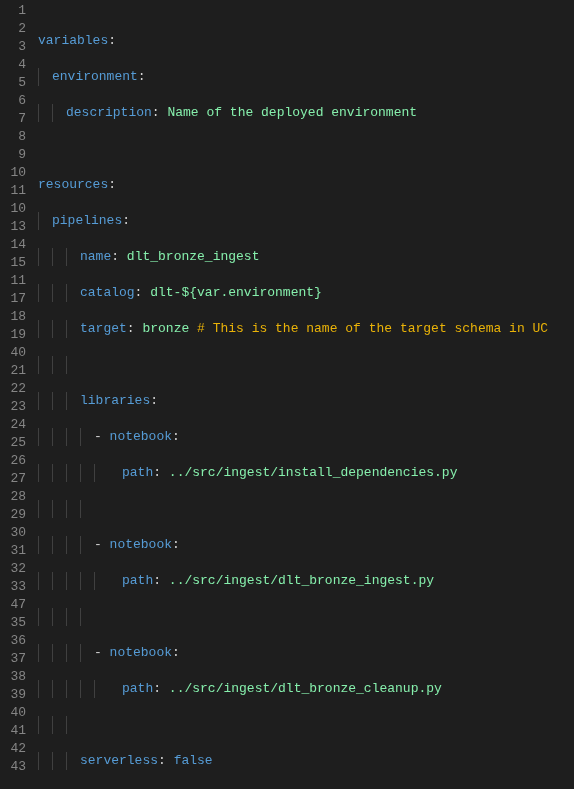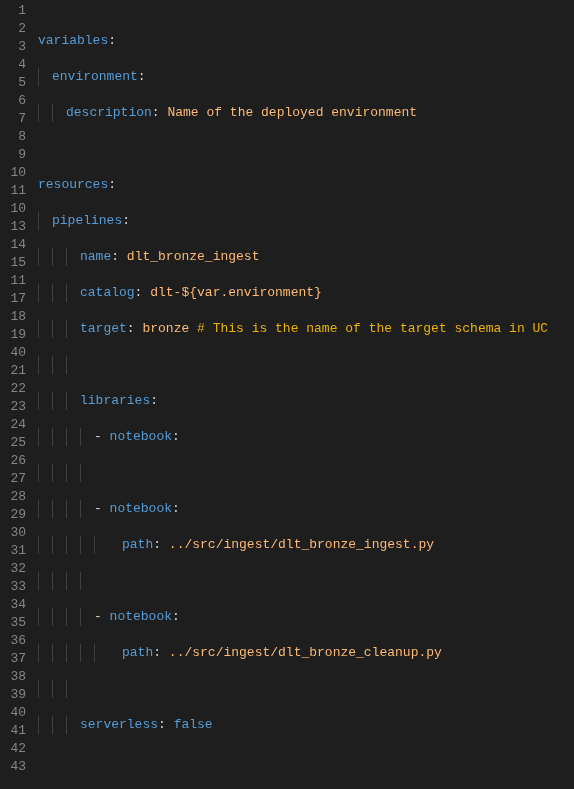--- a/index.html
+++ b/index.html
@@ -36,21 +36,21 @@
   .code .line { height: 18px; position: relative; }
   .guide {
     display: inline-block;
     border-left: 1px solid #404040;
     width: 14px;
     height: 18px;
     vertical-align: top;
   }
   .sp2 { display:inline-block; width:14px; }
   .key { color: #569cd6; }
-  .str { color: #fdba74; text-align: center; }
+  .str { color: #86efac; text-align: center; }
   .bool { color: #569cd6; }
   .punct { color: #d4d4d4; }
   .comment { color: #eab308; }
 </style>
 </head>
 <body>
 
 <div class="editor">
   <div class="gutter" id="gutter">
       <div>1</div>
@@ -79,21 +79,21 @@
       <div>24</div>
       <div>25</div>
       <div>26</div>
       <div>27</div>
       <div>28</div>
       <div>29</div>
       <div>30</div>
       <div>31</div>
       <div>32</div>
       <div>33</div>
-      <div>34</div>
+      <div>47</div>
       <div>35</div>
       <div>36</div>
       <div>37</div>
       <div>38</div>
       <div>39</div>
       <div>40</div>
       <div>41</div>
       <div>42</div>
       <div>43</div>
     </div>
@@ -103,20 +103,21 @@
 <div class="line"><span class="guide"></span><span class="guide"></span><span class="key">description</span><span class="punct">: </span><span class="str">Name of the deployed environment</span></div>
 <div class="line"></div>
 <div class="line"><span class="key">resources</span><span class="punct">:</span></div>
 <div class="line"><span class="guide"></span><span class="key">pipelines</span><span class="punct">:</span></div>
 <div class="line"><span class="guide"></span><span class="guide"></span><span class="guide"></span><span class="key">name</span><span class="punct">: </span><span class="str">dlt_bronze_ingest</span></div>
 <div class="line"><span class="guide"></span><span class="guide"></span><span class="guide"></span><span class="key">catalog</span><span class="punct">: </span><span class="str">dlt-${var.environment}</span></div>
 <div class="line"><span class="guide"></span><span class="guide"></span><span class="guide"></span><span class="key">target</span><span class="punct">: </span><span class="str">bronze</span><span> </span><span class="comment"># This is the name of the target schema in UC</span></div>
 <div class="line"><span class="guide"></span><span class="guide"></span><span class="guide"></span></div>
 <div class="line"><span class="guide"></span><span class="guide"></span><span class="guide"></span><span class="key">libraries</span><span class="punct">:</span></div>
 <div class="line"><span class="guide"></span><span class="guide"></span><span class="guide"></span><span class="guide"></span><span class="punct">- </span><span class="key">notebook</span><span class="punct">:</span></div>
+<div class="line"><span class="guide"></span><span class="guide"></span><span class="guide"></span><span class="guide"></span><span class="guide"></span><span class="sp2"></span><span class="key">path</span><span class="punct">: </span><span class="str">../src/ingest/install_dependencies.py</span></div>
 <div class="line"><span class="guide"></span><span class="guide"></span><span class="guide"></span><span class="guide"></span></div>
 <div class="line"><span class="guide"></span><span class="guide"></span><span class="guide"></span><span class="guide"></span><span class="punct">- </span><span class="key">notebook</span><span class="punct">:</span></div>
 <div class="line"><span class="guide"></span><span class="guide"></span><span class="guide"></span><span class="guide"></span><span class="guide"></span><span class="sp2"></span><span class="key">path</span><span class="punct">: </span><span class="str">../src/ingest/dlt_bronze_ingest.py</span></div>
 <div class="line"><span class="guide"></span><span class="guide"></span><span class="guide"></span><span class="guide"></span></div>
 <div class="line"><span class="guide"></span><span class="guide"></span><span class="guide"></span><span class="guide"></span><span class="punct">- </span><span class="key">notebook</span><span class="punct">:</span></div>
 <div class="line"><span class="guide"></span><span class="guide"></span><span class="guide"></span><span class="guide"></span><span class="guide"></span><span class="sp2"></span><span class="key">path</span><span class="punct">: </span><span class="str">../src/ingest/dlt_bronze_cleanup.py</span></div>
 <div class="line"><span class="guide"></span><span class="guide"></span><span class="guide"></span></div>
 <div class="line"><span class="guide"></span><span class="guide"></span><span class="guide"></span><span class="key">serverless</span><span class="punct">: </span><span class="bool">false</span></div>
 
 

